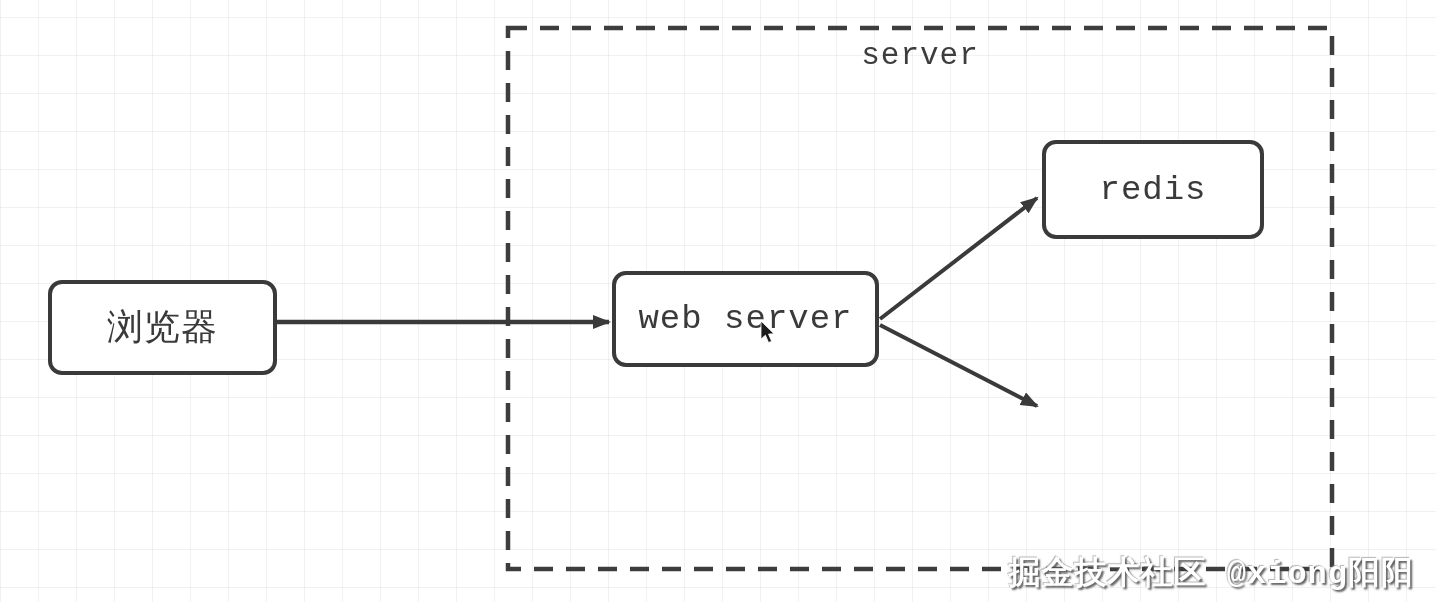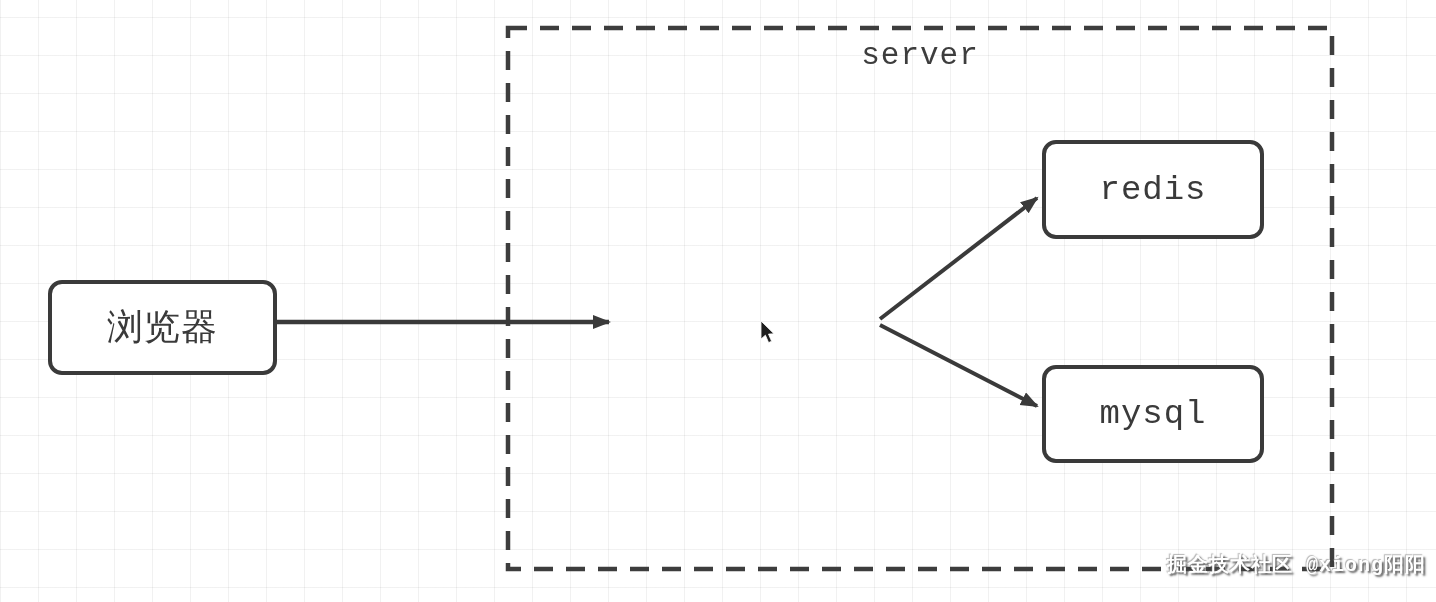--- a/index.html
+++ b/index.html
@@ -57,23 +57,23 @@
   .cursor {
     position: absolute;
     left: 760px;
     top: 321px;
     width: 16px;
     height: 24px;
     pointer-events: none;
   }
   .watermark {
     position: absolute;
-    right: 10px;
+    right: 22px;
     top: 551px;
-    font-size: 20px;
+    font-size: 32px;
     font-weight: bold;
     color: #ffffff;
     letter-spacing: 1px;
     text-shadow: 2px 2px 2px rgba(70,70,70,0.85), -1px -1px 1px rgba(120,120,120,0.55);
     z-index: 5;
     white-space: nowrap;
   }
 </style>
 </head>
 <body>
@@ -91,28 +91,28 @@
     <line x1="880" y1="319" x2="1037" y2="198" stroke="#3a3a3a" stroke-width="4" marker-end="url(#arrowhead)"></line>
     <line x1="880" y1="325" x2="1037" y2="406" stroke="#3a3a3a" stroke-width="4" marker-end="url(#arrowhead)"></line>
   </svg>
 
   <div class="server-label">server</div>
 
   <div class="node node-browser">
     <span>浏览器</span>
   </div>
 
+  <div class="node node-webserver">
+    <span>web server</span>
+  </div>
 
   <div class="node node-redis">
     <span>redis</span>
   </div>
 
-  <div class="node node-mysql">
-    <span>mysql</span>
-  </div>
 
   <svg class="cursor" viewBox="0 0 16 24" xmlns="http://www.w3.org/2000/svg">
     <path d="M1,0 L1,18 L5.4,14.2 L8.6,21.6 L11.6,20.3 L8.5,13.1 L14,12.8 Z" fill="#1c1c1c" stroke="#ffffff" stroke-width="0.8"></path>
   </svg>
 
   <div class="watermark">掘金技术社区 @xiong阳阳</div>
 
 </div>
 
 </body></html>

